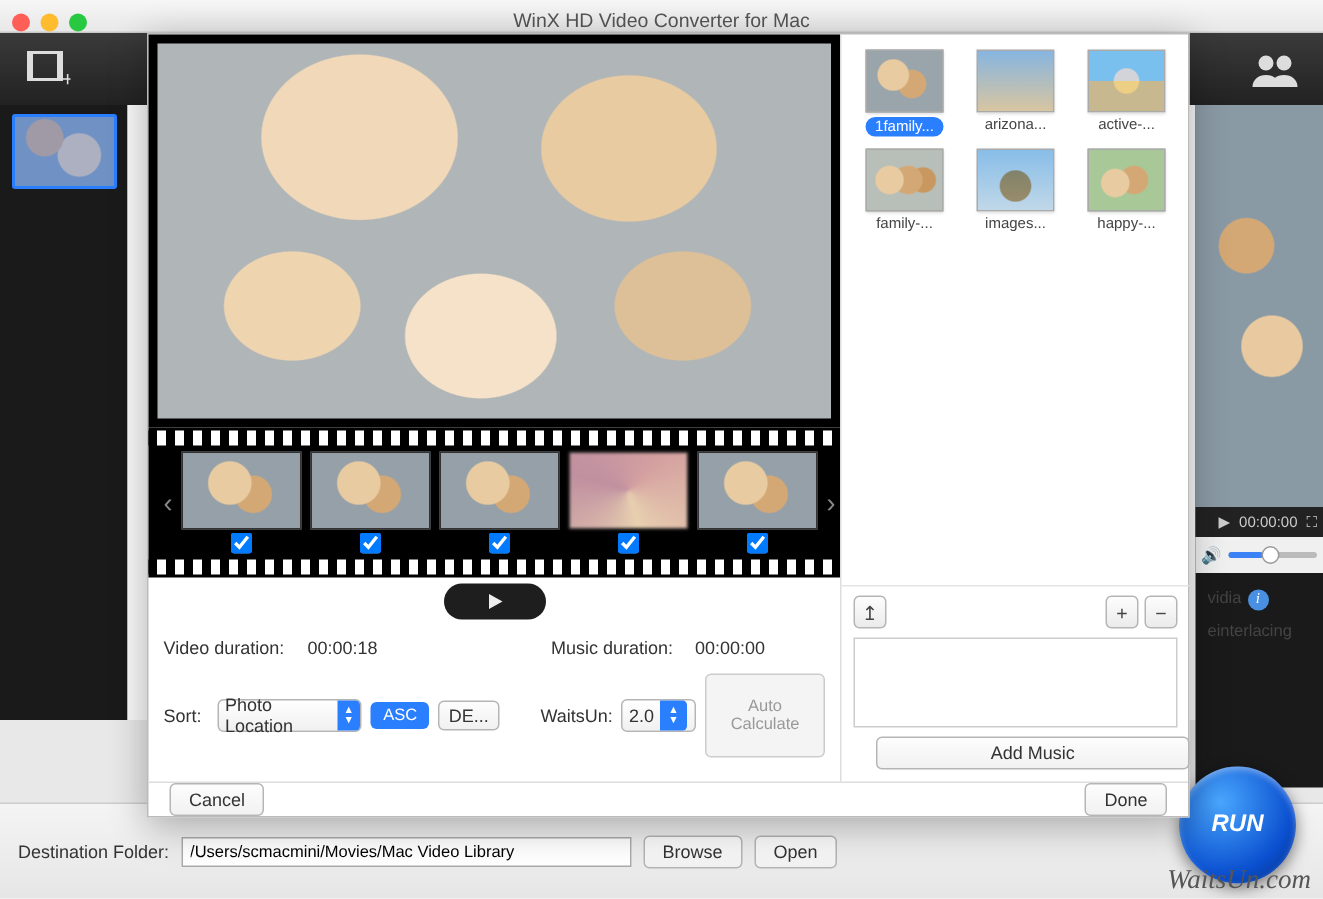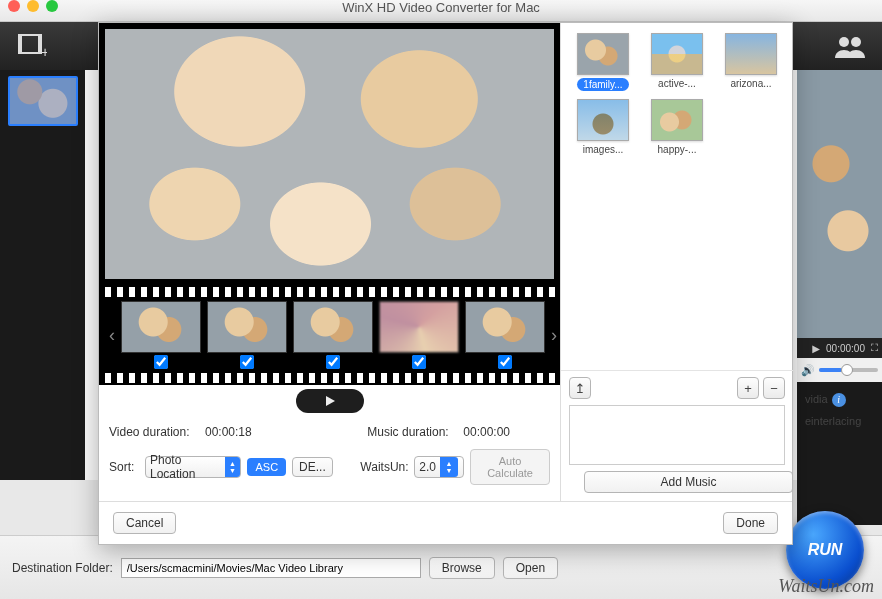--- a/index.html
+++ b/index.html
@@ -1,18 +1,18 @@
 <!DOCTYPE html>
 <html><head>
 <meta charset="utf-8">
 <style>
 * { box-sizing: border-box; margin: 0; padding: 0; font-family: -apple-system, "Helvetica Neue", Arial, sans-serif; }
 body { width: 882px; height: 599px; background: #e8e8e8; position: relative; overflow: hidden; }
 
-.titlebar { height: 22px; background: linear-gradient(#f6f6f6,#e8e8e8); border-bottom: 1px solid #c8c8c8; display: flex; align-items: flex-start; padding: 0 8px; font-size: 13px; color: #444; }
+.titlebar { height: 22px; background: linear-gradient(#f6f6f6,#e8e8e8); border-bottom: 1px solid #c8c8c8; display: flex; align-items: flex-end; padding: 0 8px; font-size: 13px; color: #444; }
 .traffic { display: flex; gap: 7px; margin-right: 12px; }
 .dot { width: 12px; height: 12px; border-radius: 50%; }
 .dot.r { background: #ff5f57; } .dot.y { background: #febc2e; } .dot.g { background: #28c840; }
 .titlebar-title { position: absolute; left: 50%; transform: translateX(-50%); font-size: 13px; color: #555; }
 
 .toolbar { height: 48px; background: linear-gradient(#3a3a3a,#222); display: flex; align-items: center; padding: 0 8px; }
 .tb-icon { width: 48px; height: 36px; display:flex; align-items:center; justify-content:center; }
 .tb-icon svg { fill: #ddd; }
 .tb-right { margin-left: auto; }
 
@@ -59,21 +59,21 @@
 .film-item input[type=checkbox] { margin-top:2px; accent-color:#007aff; width:14px; height:14px; }
 .play-pill { align-self:center; width:68px; height:24px; background:#1e1e1e; border-radius:12px; display:flex; align-items:center; justify-content:center; margin-top:4px; cursor:pointer; }
 .play-pill svg { fill:#eee; }
 
 .meta { padding:12px 10px 6px; font-size:12px; color:#333; }
 .meta-row { display:flex; align-items:center; margin-bottom:10px; gap:6px; }
 .meta-row label { min-width:90px; }
 .select-mac { height:22px; border:1px solid #b5b5b5; border-radius:4px; background:linear-gradient(#fff,#f0f0f0); font-size:12px; padding:0 4px; position:relative; display:inline-flex; align-items:center; }
 .sel-arrows { width:18px; background:#2a7fff; color:#fff; border-radius:0 3px 3px 0; display:flex; flex-direction:column; align-items:center; justify-content:center; font-size:7px; line-height:7px; margin-left:4px; height:20px; margin-right:-4px; }
 .pill-blue { background:#2a7fff; color:#fff; border:none; border-radius:4px; padding:3px 8px; font-size:11px; }
-.btn-disabled { background:#f4f4f4; color:#999; border:1px solid #ccc; border-radius:4px; padding:5px 8px; font-size:11px; }
+.btn-disabled { background:#f4f4f4; color:#999; border:1px solid #ccc; border-radius:4px; padding:15px 8px; font-size:11px; }
 
 .modal-right { flex:1; display:flex; flex-direction:column; }
 .thumbs-grid { padding:10px; display:grid; grid-template-columns: repeat(3, 64px); gap:8px 10px; align-content:start; }
 .thumb-cell { display:flex; flex-direction:column; align-items:center; font-size:10px; color:#444; cursor:pointer; }
 .thumb-cell .timg { width:52px; height:42px; border:1px solid #aaa; margin-bottom:3px; box-shadow:0 1px 2px rgba(0,0,0,.15); }
 .thumb-cell.sel .tlabel { background:#2a7fff; color:#fff; border-radius:8px; padding:1px 6px; }
 .timg.a { background: radial-gradient(circle at 35% 40%, #e8cba0 10px, transparent 11px), radial-gradient(circle at 60% 55%, #d4a875 9px, transparent 10px), #9aa4ab; }
 .timg.b { background: linear-gradient(#7ac0ee 50%, #c8b890 50%), radial-gradient(circle at 50% 50%, #d4a875 8px, transparent 9px); background-blend-mode:overlay; }
 .timg.c { background: linear-gradient(180deg,#87b5e0,#d8c5a0); }
 .timg.d { background: radial-gradient(circle at 30% 50%, #e8cba0 9px, transparent 10px), radial-gradient(circle at 55% 50%, #d4a875 9px, transparent 10px), radial-gradient(circle at 75% 50%, #c89860 8px, transparent 9px), #b8beb8; }
@@ -226,26 +226,30 @@
       </div>
     </div>
 
     <div class="modal-right">
       <div class="thumbs-grid" id="thumbs-grid">
           <div class="thumb-cell sel">
             <div class="timg a"></div>
             <span class="tlabel">1family...</span>
           </div>
           <div class="thumb-cell">
+            <div class="timg c"></div>
+            <span class="tlabel">arizona...</span>
+          </div>
+          <div class="thumb-cell">
             <div class="timg b"></div>
             <span class="tlabel">active-...</span>
           </div>
           <div class="thumb-cell">
-            <div class="timg c"></div>
-            <span class="tlabel">arizona...</span>
+            <div class="timg d"></div>
+            <span class="tlabel">family-...</span>
           </div>
           <div class="thumb-cell">
             <div class="timg f"></div>
             <span class="tlabel">images...</span>
           </div>
           <div class="thumb-cell">
             <div class="timg e"></div>
             <span class="tlabel">happy-...</span>
           </div>
         </div>

